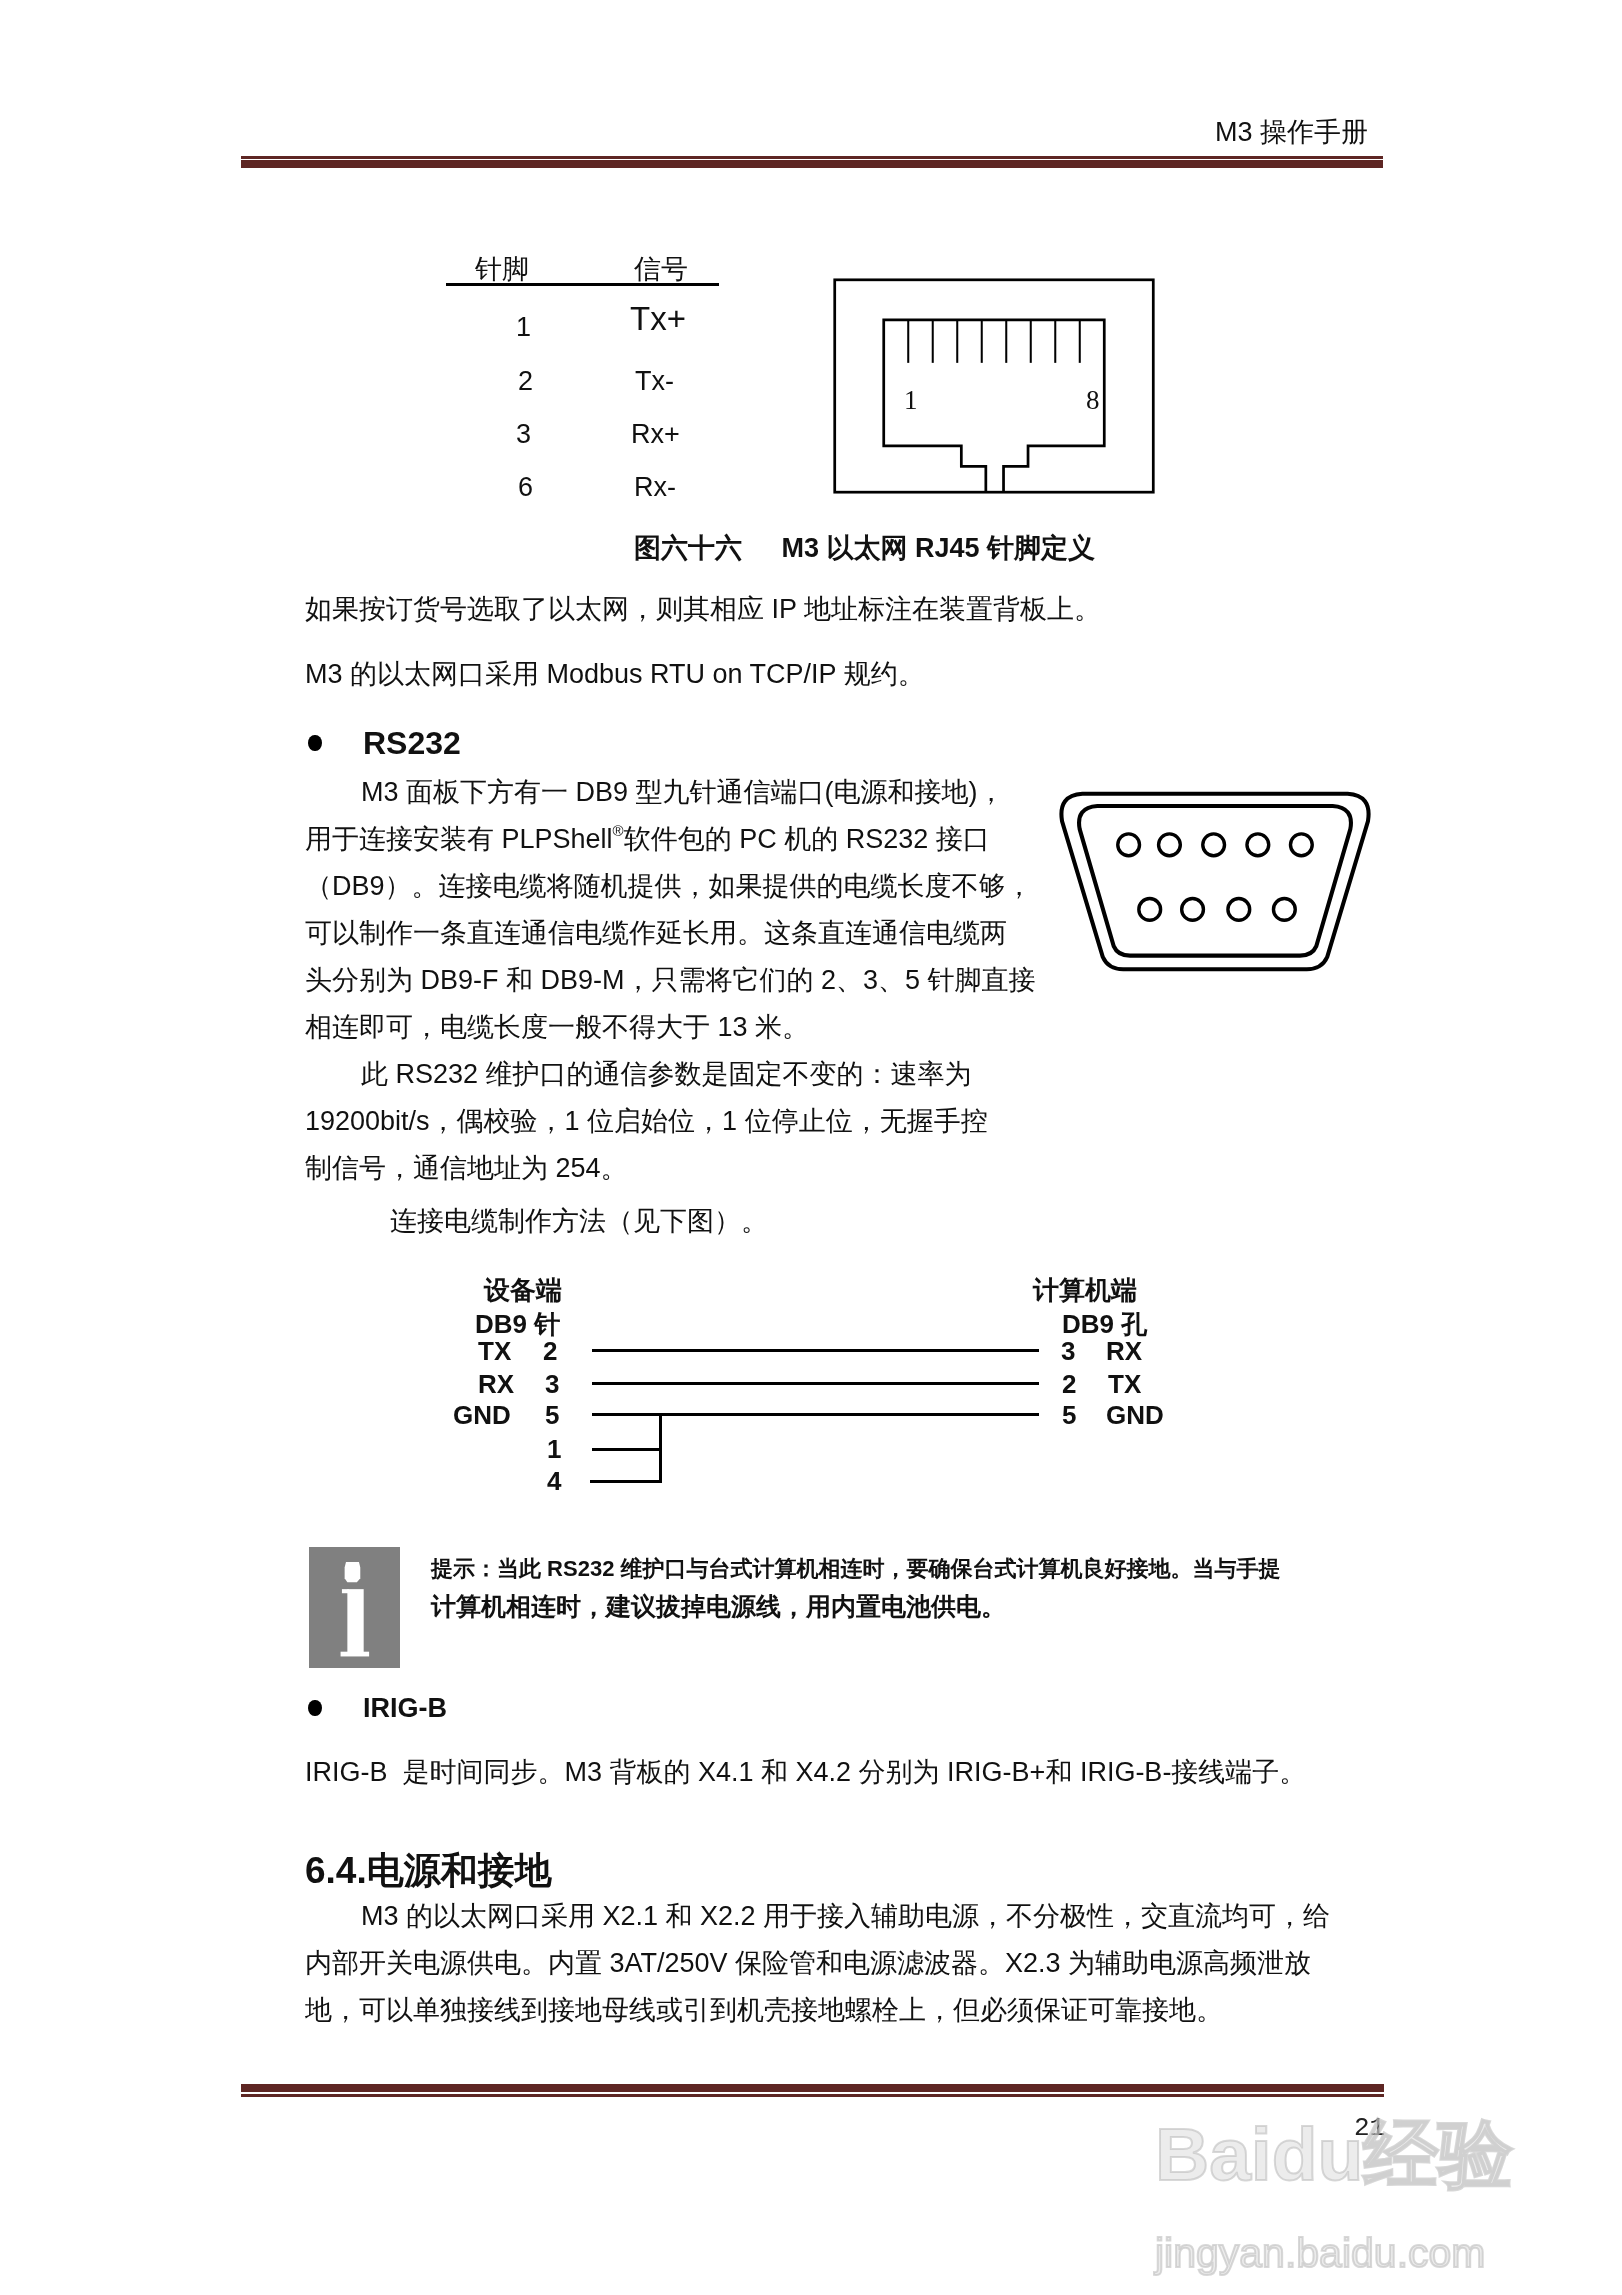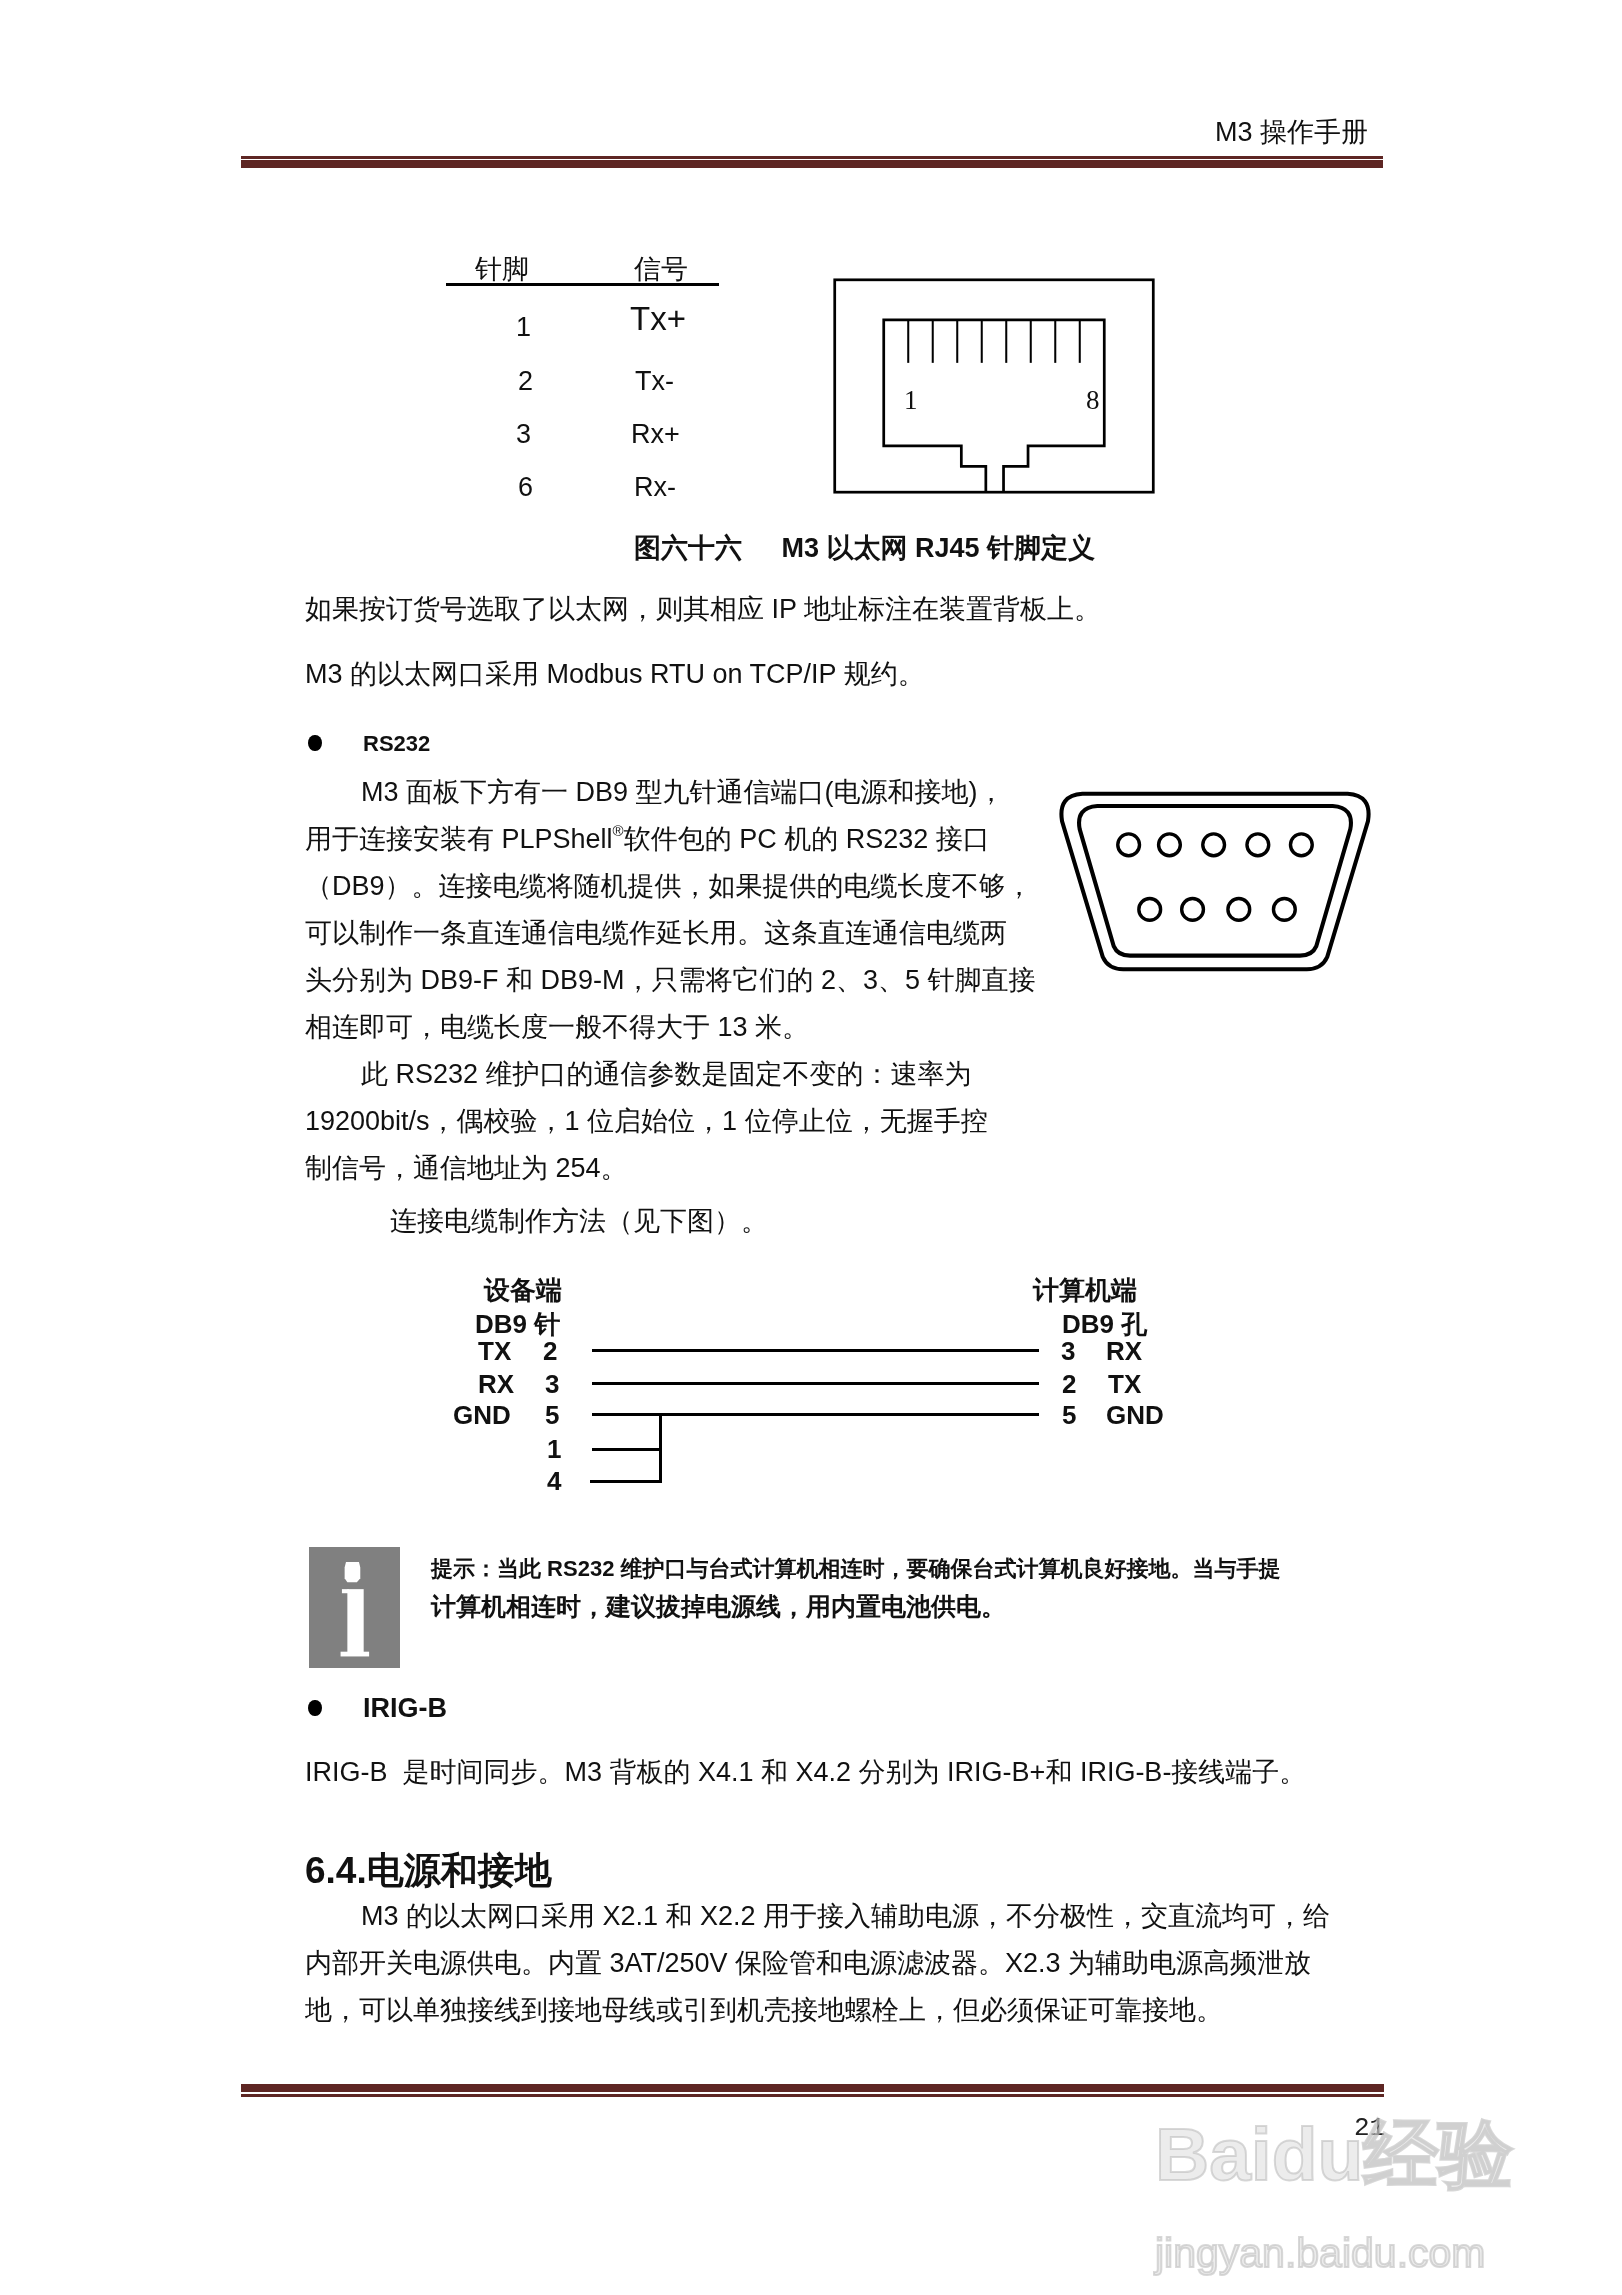--- a/index.html
+++ b/index.html
@@ -62,21 +62,21 @@
 <div class="abs bold" style="left:634px; top:532px; font-size:27px; line-height:33px;">
   <span>图六十六</span>
   <span style="display:inline-block; width:24.5px;"></span>
   <span>M3 以太网 RJ45 针脚定义</span>
 </div>
 
 <div class="abs body-text" style="left:305px; top:593px;">如果按订货号选取了以太网，则其相应 IP 地址标注在装置背板上。</div>
 <div class="abs body-text" style="left:305px; top:658px;">M3 的以太网口采用 Modbus RTU on TCP/IP 规约。</div>
 
 <div class="bullet" style="left:308px; top:735px;"></div>
-<div class="abs bold" style="left:363px; top:727px; font-size:22px; line-height:33px;">RS232</div>
+<div class="abs bold" style="left:363px; top:727px; font-size:32px; line-height:33px;">RS232</div>
 
 <div class="abs body-text" style="left:361px; top:776px;">M3 面板下方有一 DB9 型九针通信端口(电源和接地)，</div>
 <div class="abs body-text" style="left:305px; top:823px;">
   <span>用于连接安装有 PLPShell</span><sup>®</sup><span>软件包的 PC 机的 RS232 接口</span>
 </div>
 <div class="abs body-text" style="left:305px; top:870px;">（DB9）。连接电缆将随机提供，如果提供的电缆长度不够，</div>
 <div class="abs body-text" style="left:305px; top:917px;">可以制作一条直连通信电缆作延长用。这条直连通信电缆两</div>
 <div class="abs body-text" style="left:305px; top:964px;">头分别为 DB9-F 和 DB9-M，只需将它们的 2、3、5 针脚直接</div>
 <div class="abs body-text" style="left:305px; top:1011px;">相连即可，电缆长度一般不得大于 13 米。</div>
 

